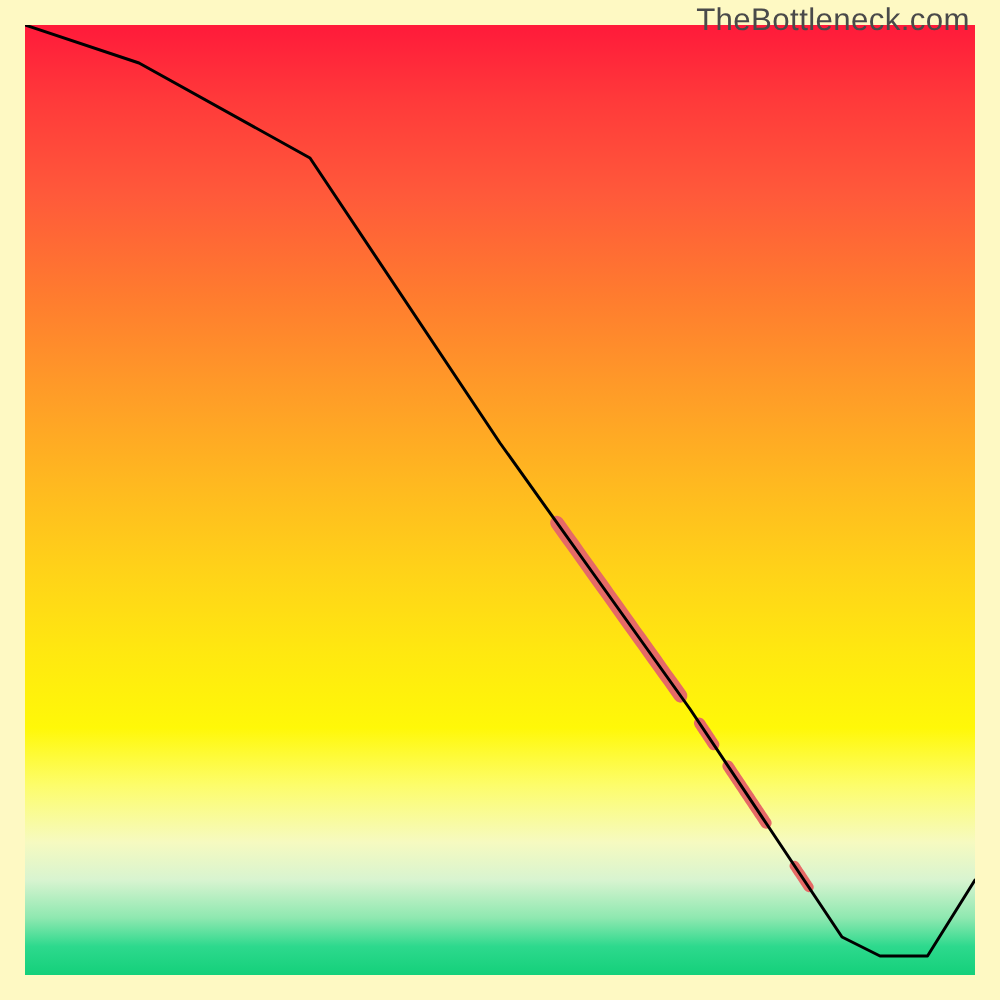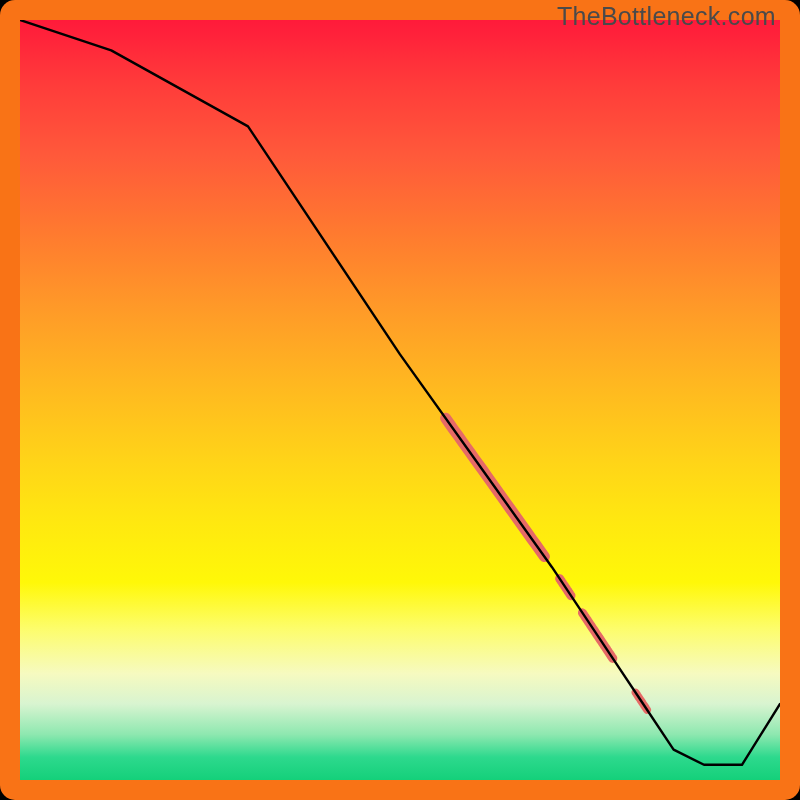--- a/index.html
+++ b/index.html
@@ -8,22 +8,21 @@
     width: 800px;
     height: 800px;
     overflow: hidden;
     background: #000;
     font-family: Arial, Helvetica, sans-serif;
   }
   .frame {
     position: absolute;
     left: 0; top: 0;
     width: 800px; height: 800px;
-    background: #f97316;
-    border-radius: 15px;
+    background: #fef9c3;
   }
   .plot-area {
     position: absolute;
     left: 20px;
     top: 20px;
     width: 760px;
     height: 760px;
     overflow: hidden;
   }
   .gradient-bg {

